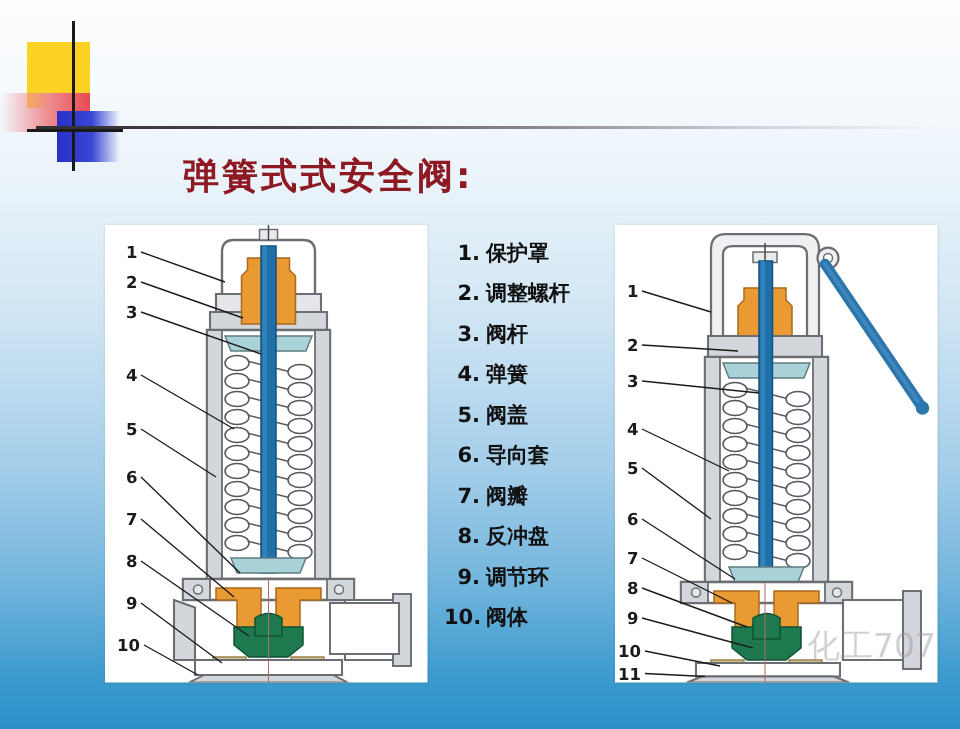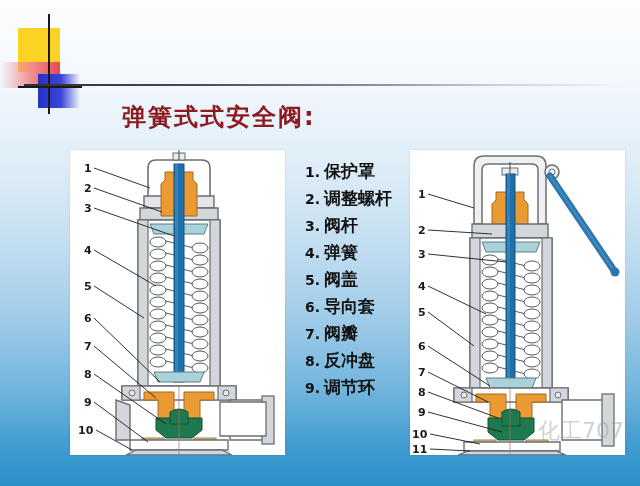--- a/index.html
+++ b/index.html
@@ -69,21 +69,21 @@
     color:#111;
   }
   .legend .row{
     display:flex;align-items:baseline;height:27px;
     font-size:14px;font-weight:bold;
   }
   .legend .num{
     width:24px;text-align:right;margin-right:4px;
     font-family:"DejaVu Sans","Liberation Sans",sans-serif;
   }
-  .legend .lbl{font-size:17px;font-weight:bold;}
+  .legend .lbl{font-size:14px;font-weight:bold;}
 </style>
 </head>
 <body>
 
 <div id="slide">
 
   <div class="deco">
     <div class="sq-yellow"></div>
     <div class="bar-red"></div>
     <div class="sq-blue"></div>
@@ -353,15 +353,19 @@
       <span class="lbl">阀瓣</span>
     </div>
     <div class="row">
       <span class="num">8.</span>
       <span class="lbl">反冲盘</span>
     </div>
     <div class="row">
       <span class="num">9.</span>
       <span class="lbl">调节环</span>
     </div>
+    <div class="row">
+      <span class="num">10.</span>
+      <span class="lbl">阀体</span>
+    </div>
   </div>
 
 </div>
 
 </body></html>

